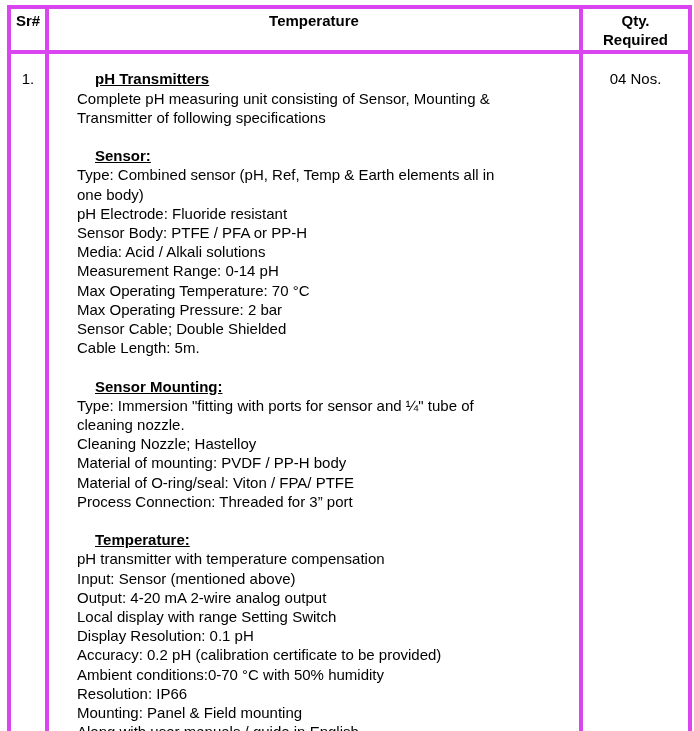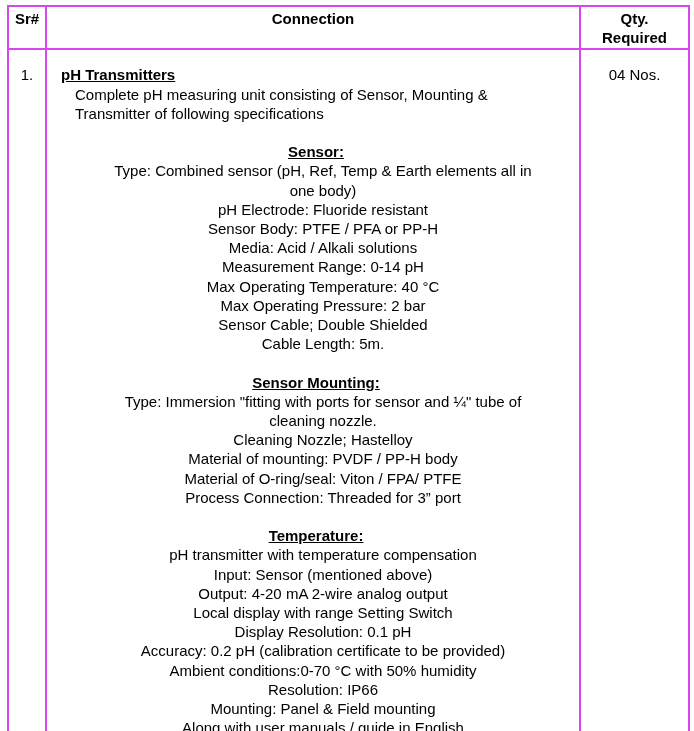--- a/index.html
+++ b/index.html
@@ -18,21 +18,21 @@
   }
   table.spec-table {
     border-collapse: collapse;
     width: 681px;
     table-layout: fixed;
     border: 2px solid #000;
     border-bottom: 4px solid #000;
     background: #fff;
   }
   .spec-table th, .spec-table td {
-    border: 2px solid #d946ef;
+    border: 4px solid #d946ef;
     vertical-align: top;
     font-size: 15px;
     line-height: 19.2px;
   }
   .spec-table col.col-sr  { width: 38px; }
   .spec-table col.col-desc { width: 534px; }
   .spec-table col.col-qty { width: 109px; }
   .spec-table th {
     font-weight: bold;
     text-align: center;
@@ -48,64 +48,64 @@
     text-align: center;
     padding-top: 15px;
   }
   td.desc-cell {
     padding: 15px 8px 4px 14px;
   }
   .heading {
     font-weight: bold;
     text-decoration: underline;
     white-space: pre-wrap;
+    margin-left: 32px;
   }
   .line {
     white-space: pre-wrap;
     margin-left: 14px;
   }
   .section {
     margin-top: 19.2px;
-    text-align: center;
   }
 </style>
 </head>
 <body>
 
 <div class="page">
   <table class="spec-table">
     <colgroup>
       <col class="col-sr">
       <col class="col-desc">
       <col class="col-qty">
     </colgroup>
     <thead>
       <tr>
         <th>Sr#</th>
-        <th>Connection</th>
+        <th>Temperature</th>
         <th>Qty.
 Required</th>
       </tr>
     </thead>
     <tbody>
       <tr>
         <td class="sr-cell">1.</td>
         <td class="desc-cell">
             <div class="heading">pH Transmitters</div>
             <div class="line">Complete pH measuring unit consisting of Sensor, Mounting &amp;
 Transmitter of following specifications</div>
             <div class="section">
               <div class="heading">Sensor:</div>
               <div class="line">Type: Combined sensor (pH, Ref, Temp &amp; Earth elements all in
 one body)</div>
               <div class="line">pH Electrode: Fluoride resistant</div>
               <div class="line">Sensor Body: PTFE / PFA or PP-H</div>
               <div class="line">Media: Acid / Alkali solutions</div>
               <div class="line">Measurement Range: 0-14 pH</div>
-              <div class="line">Max Operating Temperature: 40 °C</div>
+              <div class="line">Max Operating Temperature: 70 °C</div>
               <div class="line">Max Operating Pressure: 2 bar</div>
               <div class="line">Sensor Cable; Double Shielded</div>
               <div class="line">Cable Length: 5m.</div>
             </div>
             <div class="section">
               <div class="heading">Sensor Mounting:</div>
               <div class="line">Type: Immersion "fitting with ports for sensor and ¼" tube of
 cleaning nozzle.</div>
               <div class="line">Cleaning Nozzle; Hastelloy</div>
               <div class="line">Material of mounting: PVDF / PP-H body</div>

